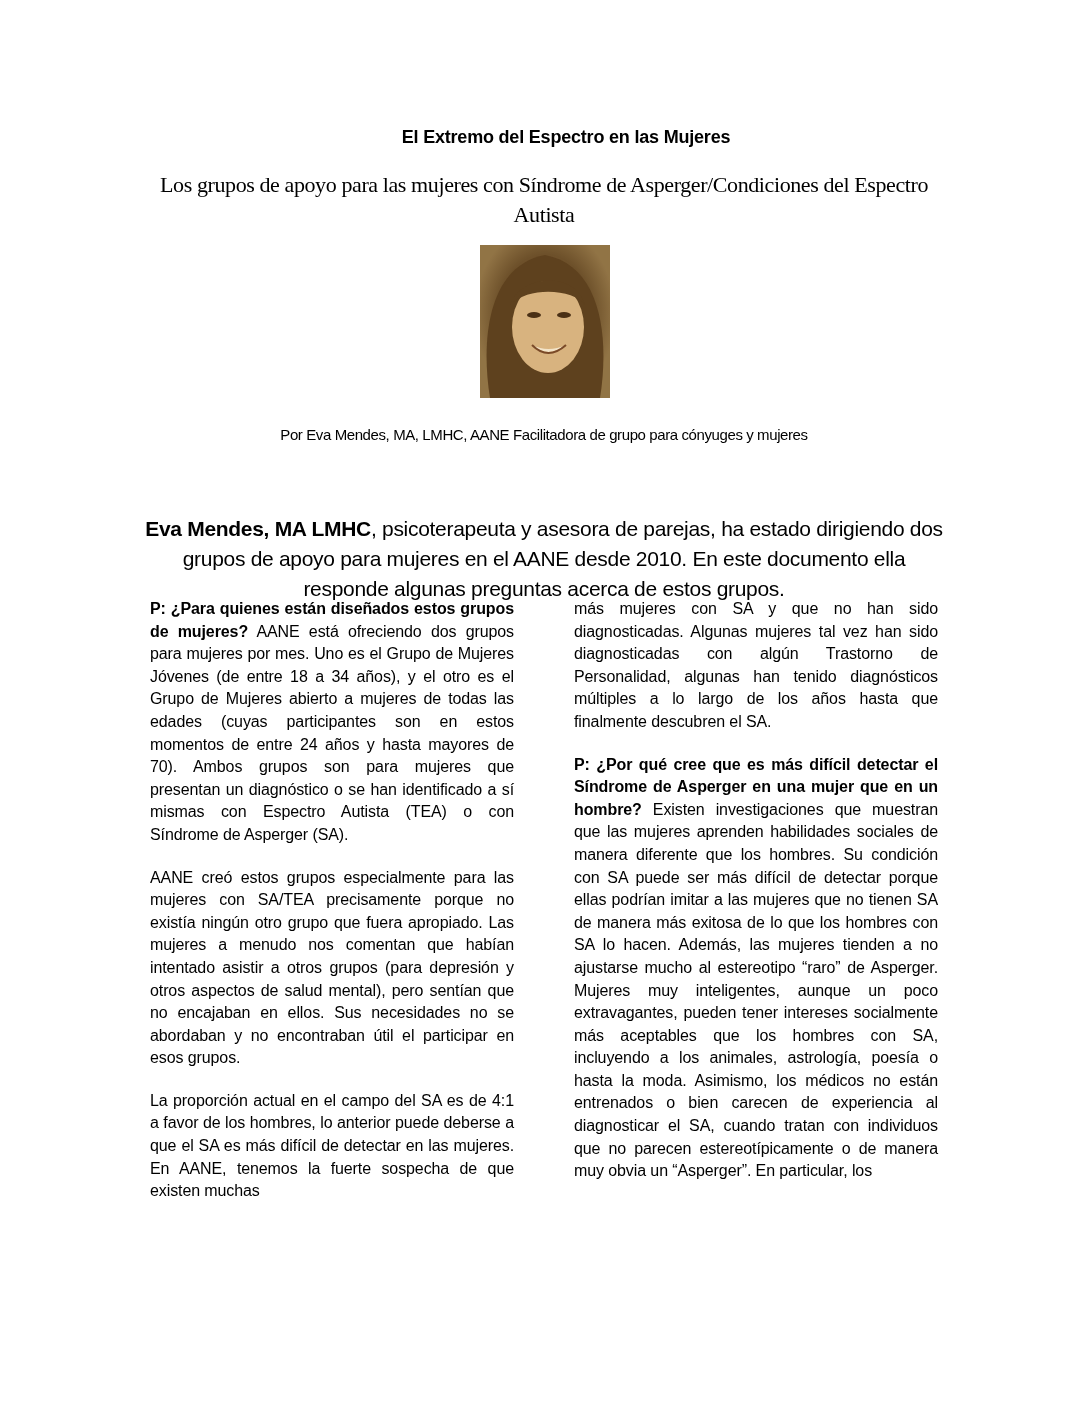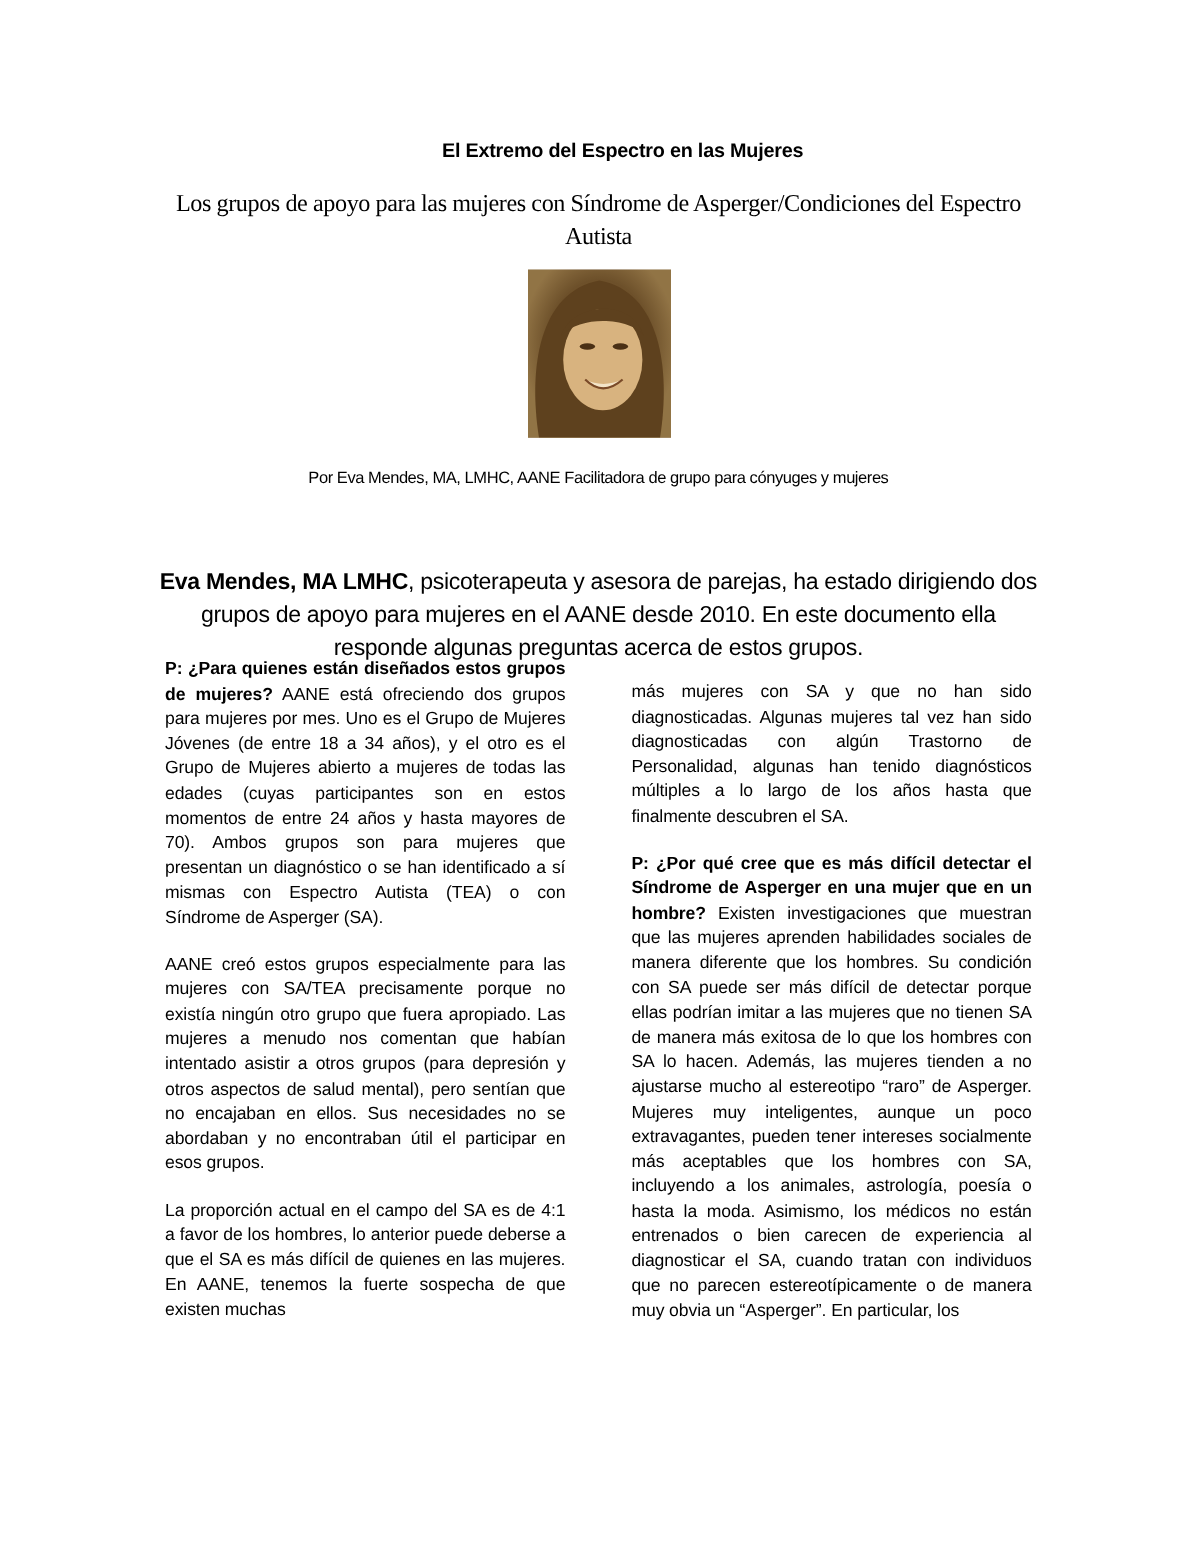--- a/index.html
+++ b/index.html
@@ -28,21 +28,21 @@
   }
   .intro {
     position: absolute; left: 140px; width: 808px; top: 490px;
     text-align: center; font-size: 21px; line-height: 30px; letter-spacing: -0.3px; margin-top: 24px;
   }
   .col {
     position: absolute; top: 598px; width: 364px;
     font-size: 16px; line-height: 22.6px; text-align: justify; letter-spacing: -0.1px;
   }
   .col-left { left: 150px; }
-  .col-right { left: 574px; margin-top: 21px; }
+  .col-right { left: 574px; }
   .col p { margin: 0 0 20px 0; }
   b { font-weight: bold; }
 </style>
 </head>
 <body>
 
 <div>
   <div class="title">El Extremo del Espectro en las Mujeres</div>
   <div class="subtitle">Los grupos de apoyo para las mujeres con Síndrome de Asperger/Condiciones del Espectro Autista</div>
 
@@ -61,20 +61,20 @@
 
   <div class="byline">Por Eva Mendes, MA, LMHC, AANE Facilitadora de grupo para cónyuges y mujeres</div>
 
   <div class="intro">
     <b>Eva Mendes, MA LMHC</b><span>, psicoterapeuta y asesora de parejas, ha estado dirigiendo dos grupos de apoyo para mujeres en el AANE desde 2010. En este documento ella responde algunas preguntas acerca de estos grupos.</span>
   </div>
 
   <div class="col col-left">
     <p><b>P: ¿Para quienes están diseñados estos grupos de mujeres?</b><span> AANE está ofreciendo dos grupos para mujeres por mes. Uno es el Grupo de Mujeres Jóvenes (de entre 18 a 34 años), y el otro es el Grupo de Mujeres abierto a mujeres de todas las edades (cuyas participantes son en estos momentos de entre 24 años y hasta mayores de 70). Ambos grupos son para mujeres que presentan un diagnóstico o se han identificado a sí mismas con Espectro Autista (TEA) o con Síndrome de Asperger (SA).</span></p>
     <p><span>AANE creó estos grupos especialmente para las mujeres con SA/TEA precisamente porque no existía ningún otro grupo que fuera apropiado. Las mujeres a menudo nos comentan que habían intentado asistir a otros grupos (para depresión y otros aspectos de salud mental), pero sentían que no encajaban en ellos. Sus necesidades no se abordaban y no encontraban útil el participar en esos grupos.</span></p>
-    <p><span>La proporción actual en el campo del SA es de 4:1 a favor de los hombres, lo anterior puede deberse a que el SA es más difícil de quienes en las mujeres. En AANE, tenemos la fuerte sospecha de que existen muchas</span></p>
+    <p><span>La proporción actual en el campo del SA es de 4:1 a favor de los hombres, lo anterior puede deberse a que el SA es más difícil de detectar en las mujeres. En AANE, tenemos la fuerte sospecha de que existen muchas</span></p>
   </div>
 
   <div class="col col-right">
     <p><span>más mujeres con SA y que no han sido diagnosticadas. Algunas mujeres tal vez han sido diagnosticadas con algún Trastorno de Personalidad, algunas han tenido diagnósticos múltiples a lo largo de los años hasta que finalmente descubren el SA.</span></p>
     <p><b>P: ¿Por qué cree que es más difícil detectar el Síndrome de Asperger en una mujer que en un hombre?</b><span> Existen investigaciones que muestran que las mujeres aprenden habilidades sociales de manera diferente que los hombres. Su condición con SA puede ser más difícil de detectar porque ellas podrían imitar a las mujeres que no tienen SA de manera más exitosa de lo que los hombres con SA lo hacen. Además, las mujeres tienden a no ajustarse mucho al estereotipo “raro” de Asperger. Mujeres muy inteligentes, aunque un poco extravagantes, pueden tener intereses socialmente más aceptables que los hombres con SA, incluyendo a los animales, astrología, poesía o hasta la moda. Asimismo, los médicos no están entrenados o bien carecen de experiencia al diagnosticar el SA, cuando tratan con individuos que no parecen estereotípicamente o de manera muy obvia un “Asperger”.  En particular, los</span></p>
   </div>
 </div>
 
 </body></html>

